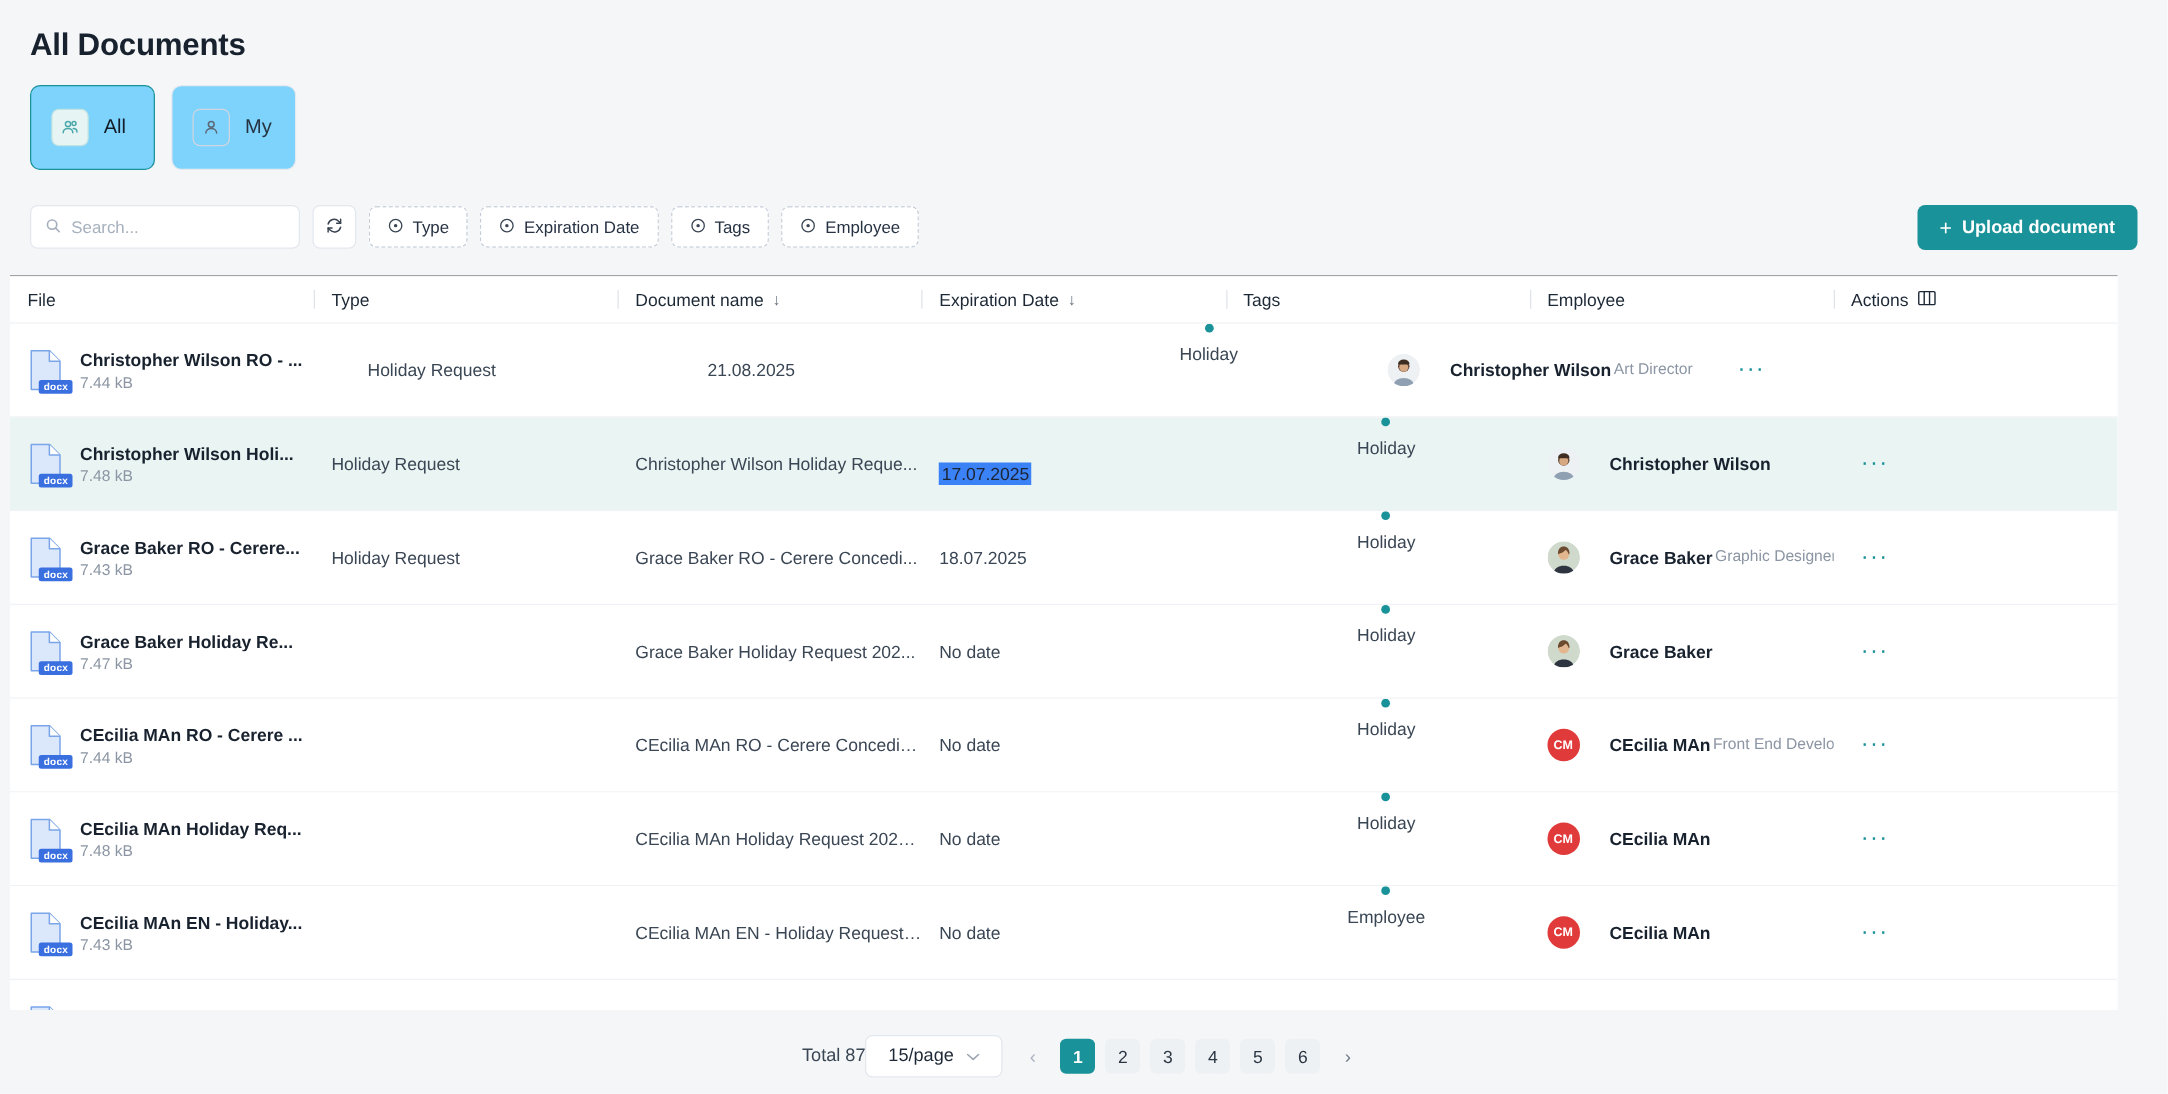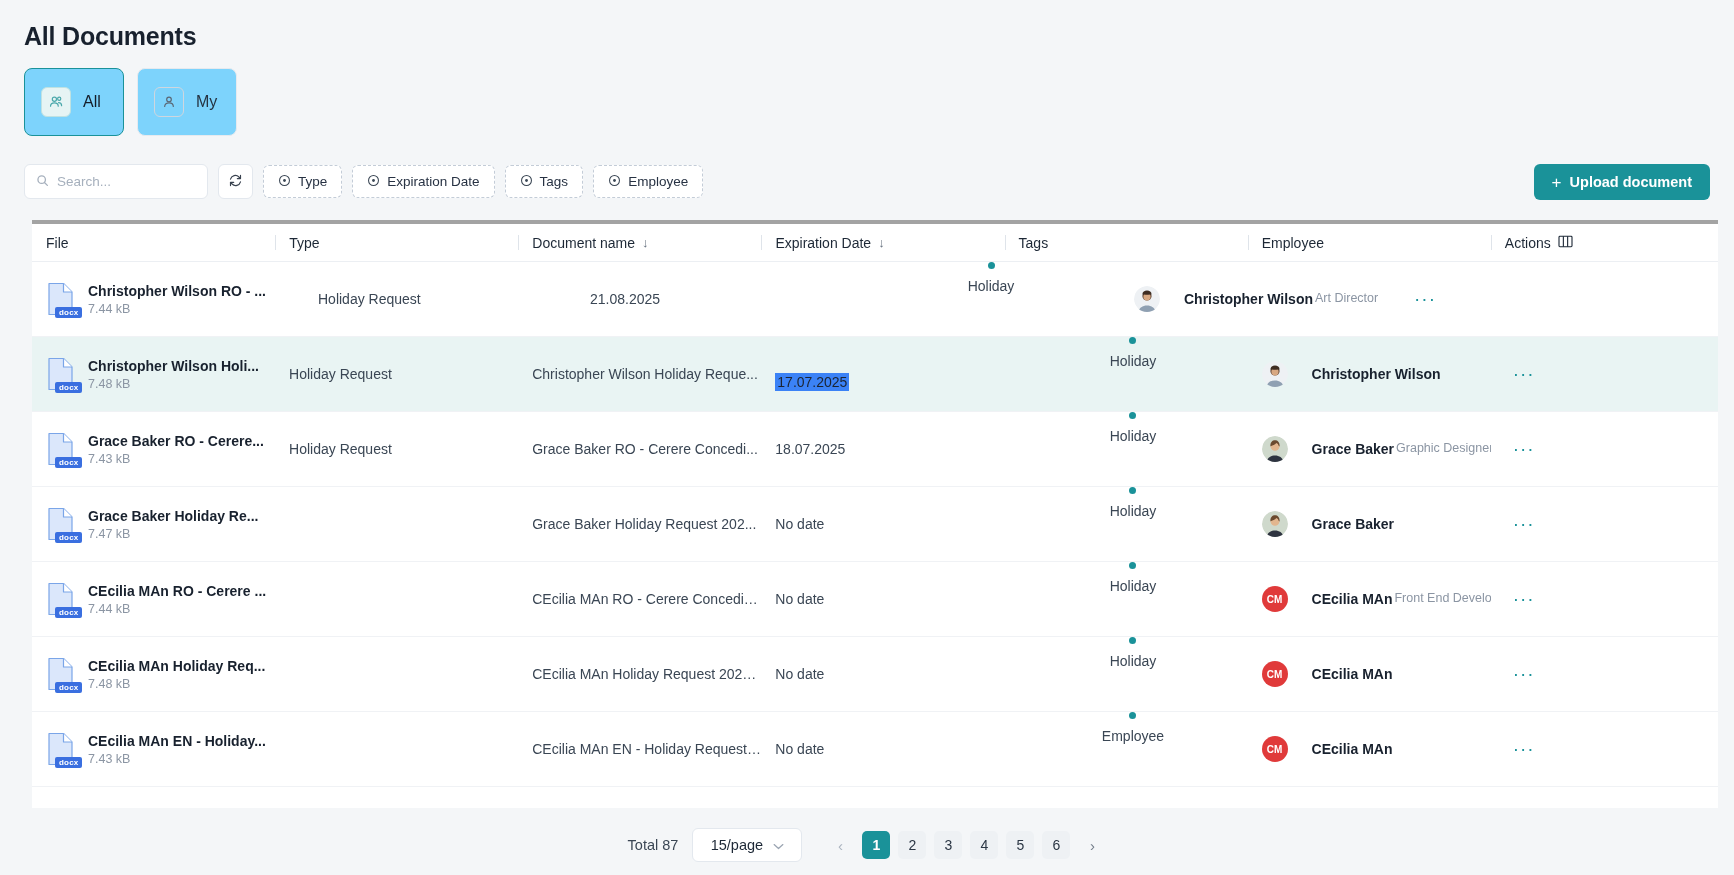--- a/index.html
+++ b/index.html
@@ -76,21 +76,21 @@
   
   .toolbar {
     position: absolute;
     left: 24px;
     top: 164px;
     display: flex;
     align-items: center;
     gap: 10px;
   }
   .search-box {
-    width: 184px;
+    width: 216px;
     height: 35px;
     background: #ffffff;
     border: 1px solid #e3e8ee;
     border-radius: 6px;
     display: flex;
     align-items: center;
     gap: 8px;
     padding: 0 11px;
   }
   .search-box input {
@@ -148,26 +148,26 @@
     align-items: center;
     gap: 8px;
     cursor: pointer;
     white-space: nowrap;
   }
   .upload-plus { font-size: 17px; font-weight: normal; line-height: 1; }
 
   
   .table-wrap {
     position: absolute;
-    left: 32px;
+    left: 8px;
     top: 220px;
     width: 1686px;
     height: 588px;
     background: #ffffff;
-    border-top: 4px solid #a3a3a3;
+    border-top: 1px solid #a3a3a3;
     overflow: hidden;
   }
 
   .thead {
     display: flex;
     height: 38px;
     align-items: center;
     border-bottom: 1px solid #eceff3;
     background: #ffffff;
   }
@@ -298,21 +298,20 @@
   
   .pagination {
     position: absolute;
     left: 0; right: 0;
     top: 815px;
     height: 60px;
     background: #f4f6f8;
     display: flex;
     align-items: center;
     justify-content: center;
-    gap: 14px;
   }
   .total-text { font-size: 14.5px; color: #3a4654; }
   .page-size {
     width: 110px; height: 34px;
     background: #ffffff;
     border: 1px solid #e3e8ee;
     border-radius: 6px;
     display: flex;
     align-items: center;
     justify-content: center;

